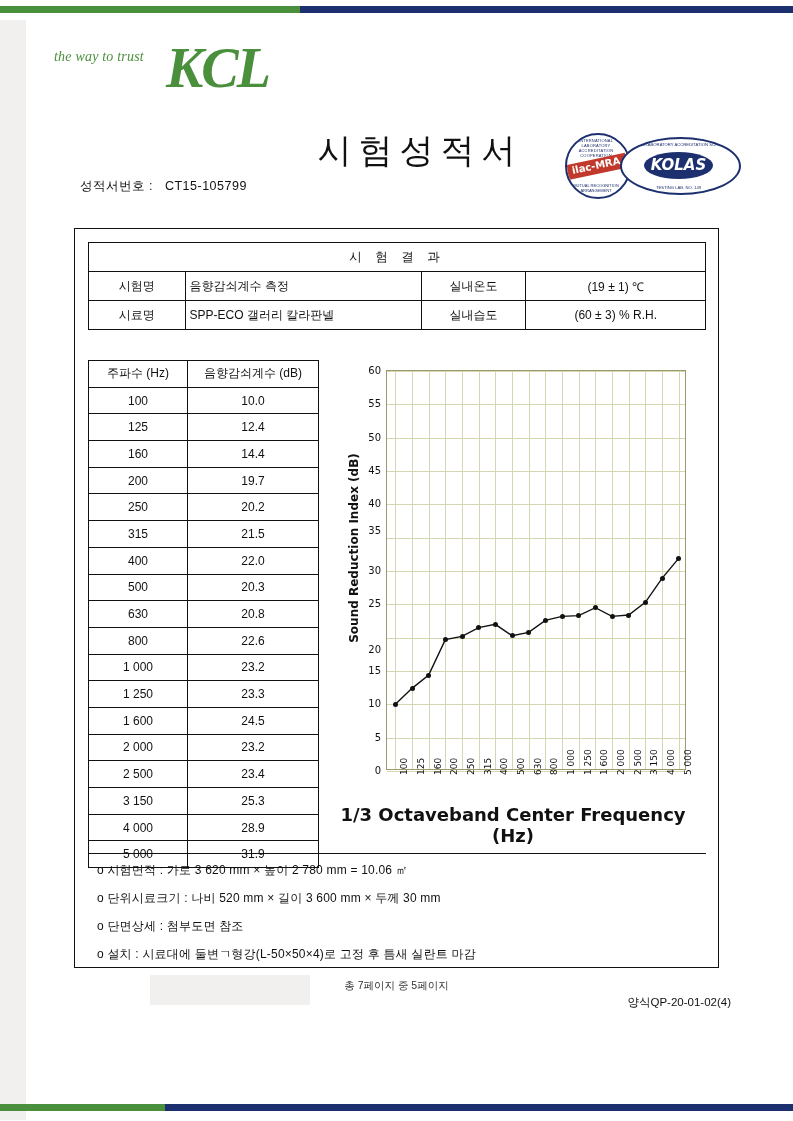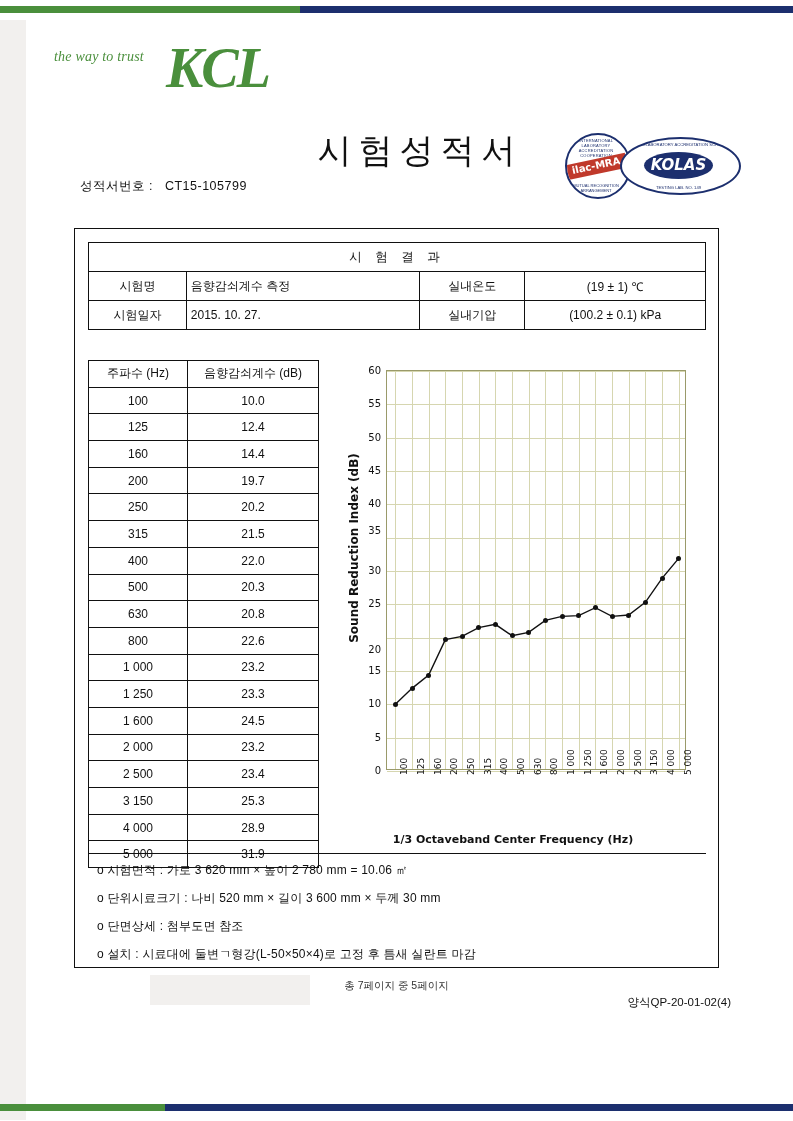--- a/index.html
+++ b/index.html
@@ -261,21 +261,21 @@
   .chart-wrap {
     position: absolute;
     left: 245px; top: 137px;
     width: 386px; height: 480px;
   }
   .chart-title {
     position: absolute;
     left: 0; bottom: 0;
     width: 386px;
     text-align: center;
-    font-size: 11px;
+    font-size: 18px;
     font-weight: bold;
     font-family: "DejaVu Sans", sans-serif;
   }
   .y-axis-label {
     position: absolute;
     left: -116px;
     top: 175px;
     width: 300px;
     text-align: center;
     font-size: 12px;
@@ -398,24 +398,24 @@
         <tr>
           <td class="hdr" colspan="4">시 험 결 과</td>
         </tr>
         <tr>
           <td class="lbl">시험명</td>
           <td class="val-left">음향감쇠계수 측정</td>
           <td class="lbl2">실내온도</td>
           <td class="val2">(19 ± 1) ℃</td>
         </tr>
         <tr>
-          <td class="lbl">시험일자</td>
-          <td class="val-left">2015. 10. 27.</td>
-          <td class="lbl2">실내기압</td>
-          <td class="val2">(100.2 ± 0.1) kPa</td>
+          <td class="lbl">시료명</td>
+          <td class="val-left">SPP-ECO 갤러리 칼라판넬</td>
+          <td class="lbl2">실내습도</td>
+          <td class="val2">(60 ± 3) % R.H.</td>
         </tr>
       </tbody>
     </table>
 
     <table class="data-tbl">
       <tbody id="data-tbl-body">
           <tr>
             <td class="c1">주파수 (Hz)</td>
             <td class="c2">음향감쇠계수 (dB)</td>
           </tr>

